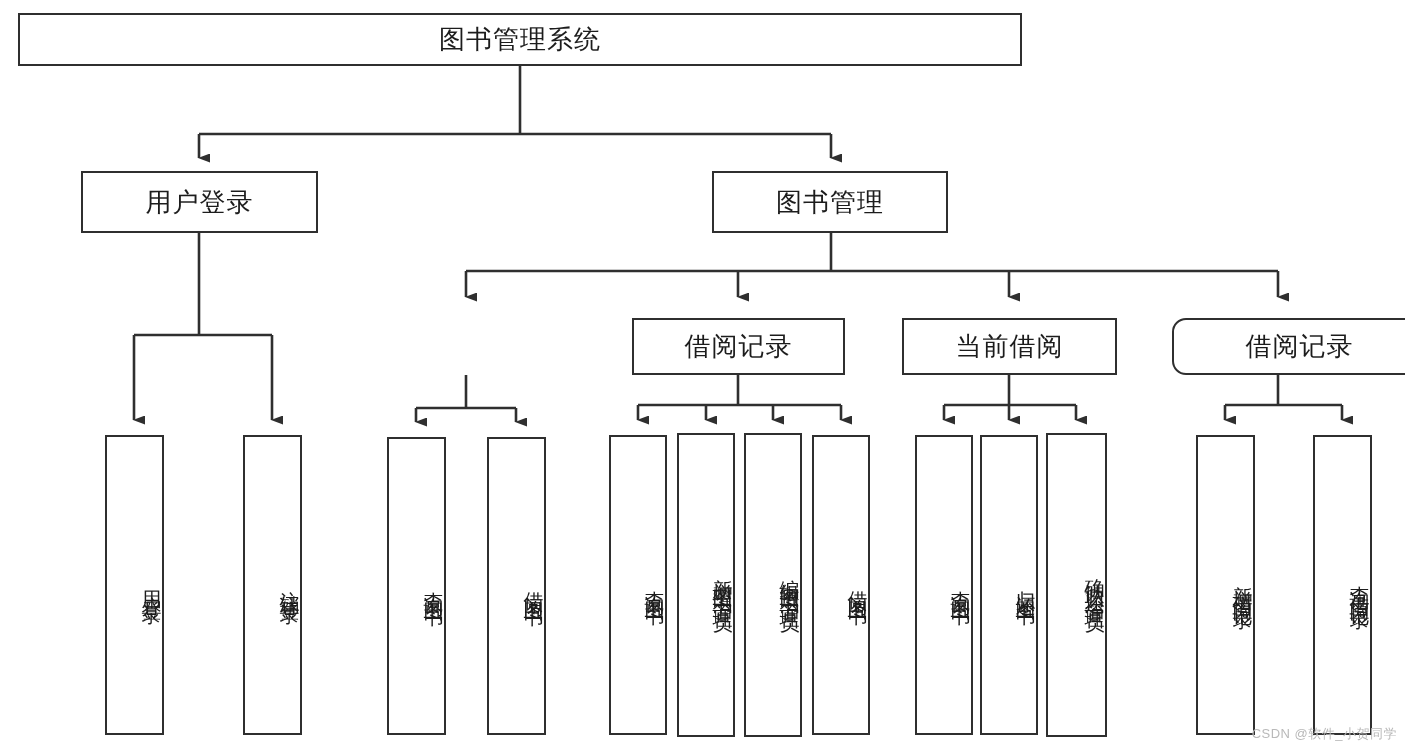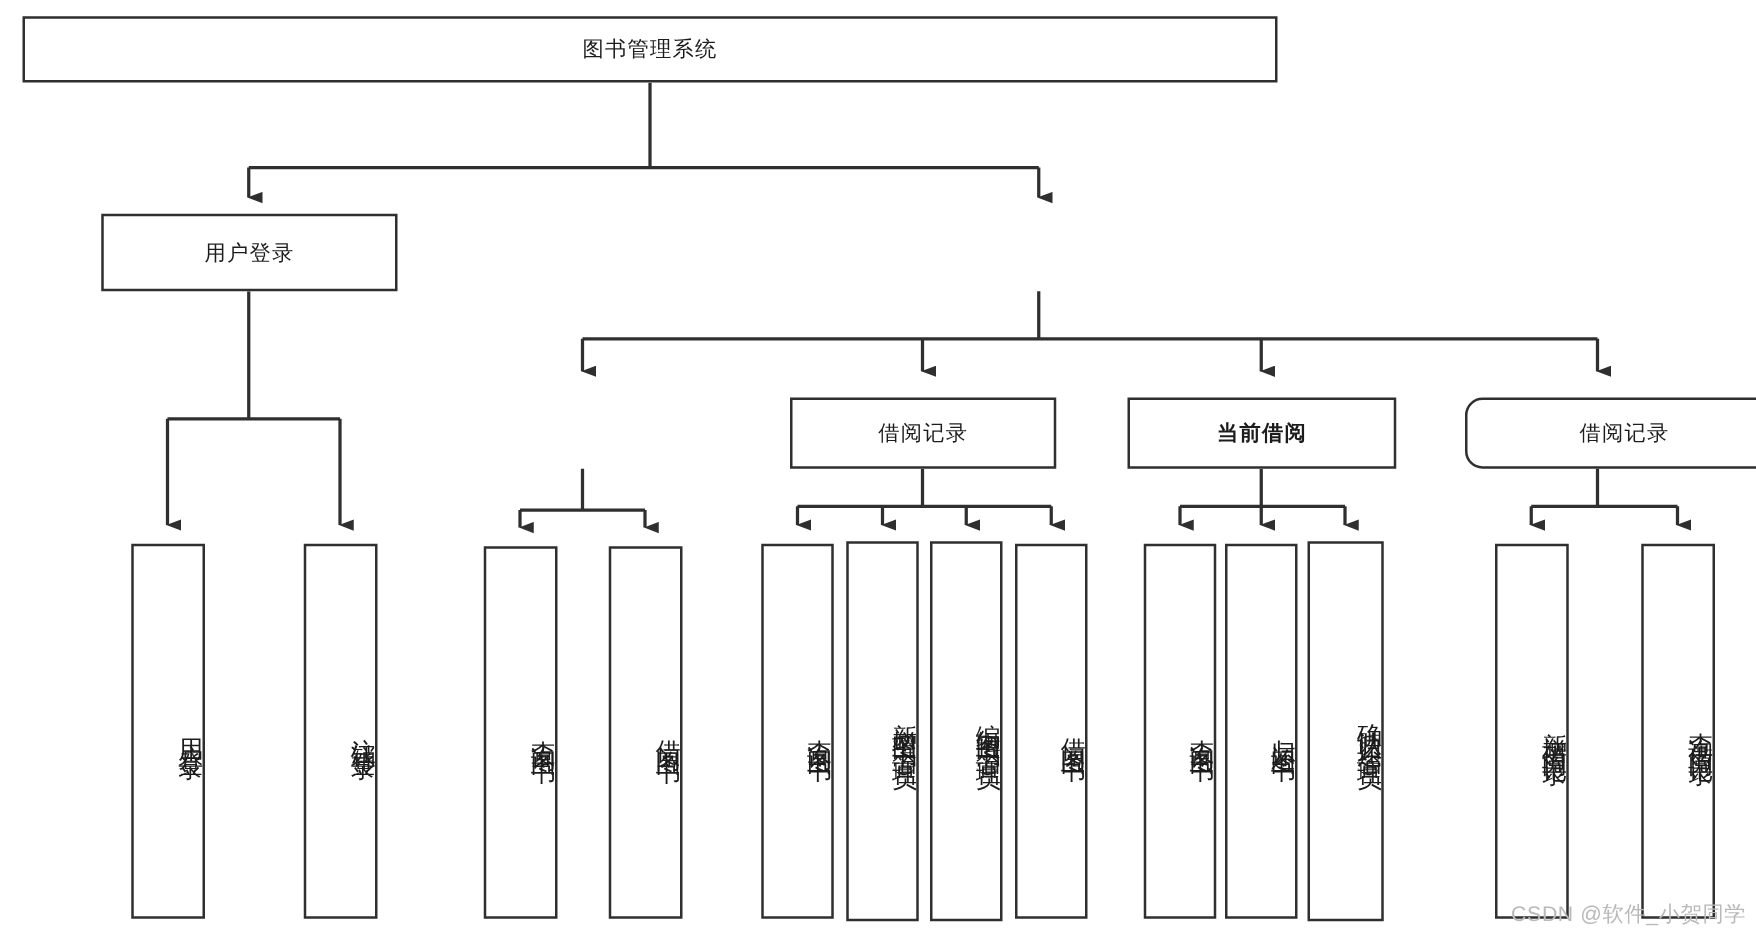--- a/index.html
+++ b/index.html
@@ -3,26 +3,26 @@
 <meta charset="utf-8">
 <style>
   html,body{margin:0;padding:0;background:#ffffff;}
   body{width:1405px;height:747px;overflow:hidden;
        font-family:"Liberation Sans","DejaVu Sans",sans-serif;}
   #stage{position:relative;width:1405px;height:747px;background:#fff;}
   svg.wires{position:absolute;left:0;top:0;width:1405px;height:747px;overflow:visible;}
   .node{position:absolute;box-sizing:border-box;background:#ffffff;
         border:2px solid #2f2f2f;display:flex;align-items:center;
         justify-content:center;color:#1c1c1c;}
-  .node.h{font-size:17px;letter-spacing:1px;}
+  .node.h{font-size:26px;letter-spacing:1px;}
   .node.v{writing-mode:vertical-rl;text-orientation:upright;
           font-size:20px;line-height:1.05;letter-spacing:5px;
           padding:10px 0;align-items:flex-start;}
   .node.v span{display:block;}
-  .wm{position:absolute;right:8px;bottom:4px;font-size:17px;color:#b9b9b9;
+  .wm{position:absolute;right:8px;bottom:4px;font-size:13px;color:#b9b9b9;
       letter-spacing:.5px;white-space:nowrap;}
 </style>
 </head>
 <body>
 
 <div id="stage">
 
   <svg class="wires" viewBox="0 0 1405 747">
     <defs>
       <marker id="ar" markerWidth="10" markerHeight="12" refX="4.5" refY="11" orient="auto" markerUnits="userSpaceOnUse">
@@ -73,25 +73,28 @@
     </g>
   </svg>
 
   <div class="node h" style="left:18px;top:13px;width:1004px;height:53px;">
     <span>图书管理系统</span>
   </div>
 
   <div class="node h" style="left:81px;top:171px;width:237px;height:62px;">
     <span>用户登录</span>
   </div>
+  <div class="node h" style="left:712px;top:171px;width:236px;height:62px;">
+    <span>图书管理</span>
+  </div>
 
   <div class="node h" style="left:632px;top:318px;width:213px;height:57px;">
     <span>借阅记录</span>
   </div>
-  <div class="node h" style="left:902px;top:318px;width:215px;height:57px;font-weight:bold;">
+  <div class="node h" style="left:902px;top:318px;width:215px;height:57px;">
     <span>当前借阅</span>
   </div>
   <div class="node h" style="left:1172px;top:318px;width:255px;height:57px;border-radius:14px;">
     <span>借阅记录</span>
   </div>
 
   <div class="node v" style="left:105px;top:435px;width:59px;height:300px;">
     <span>用户登录</span>
   </div>
   <div class="node v" style="left:243px;top:435px;width:59px;height:300px;">

